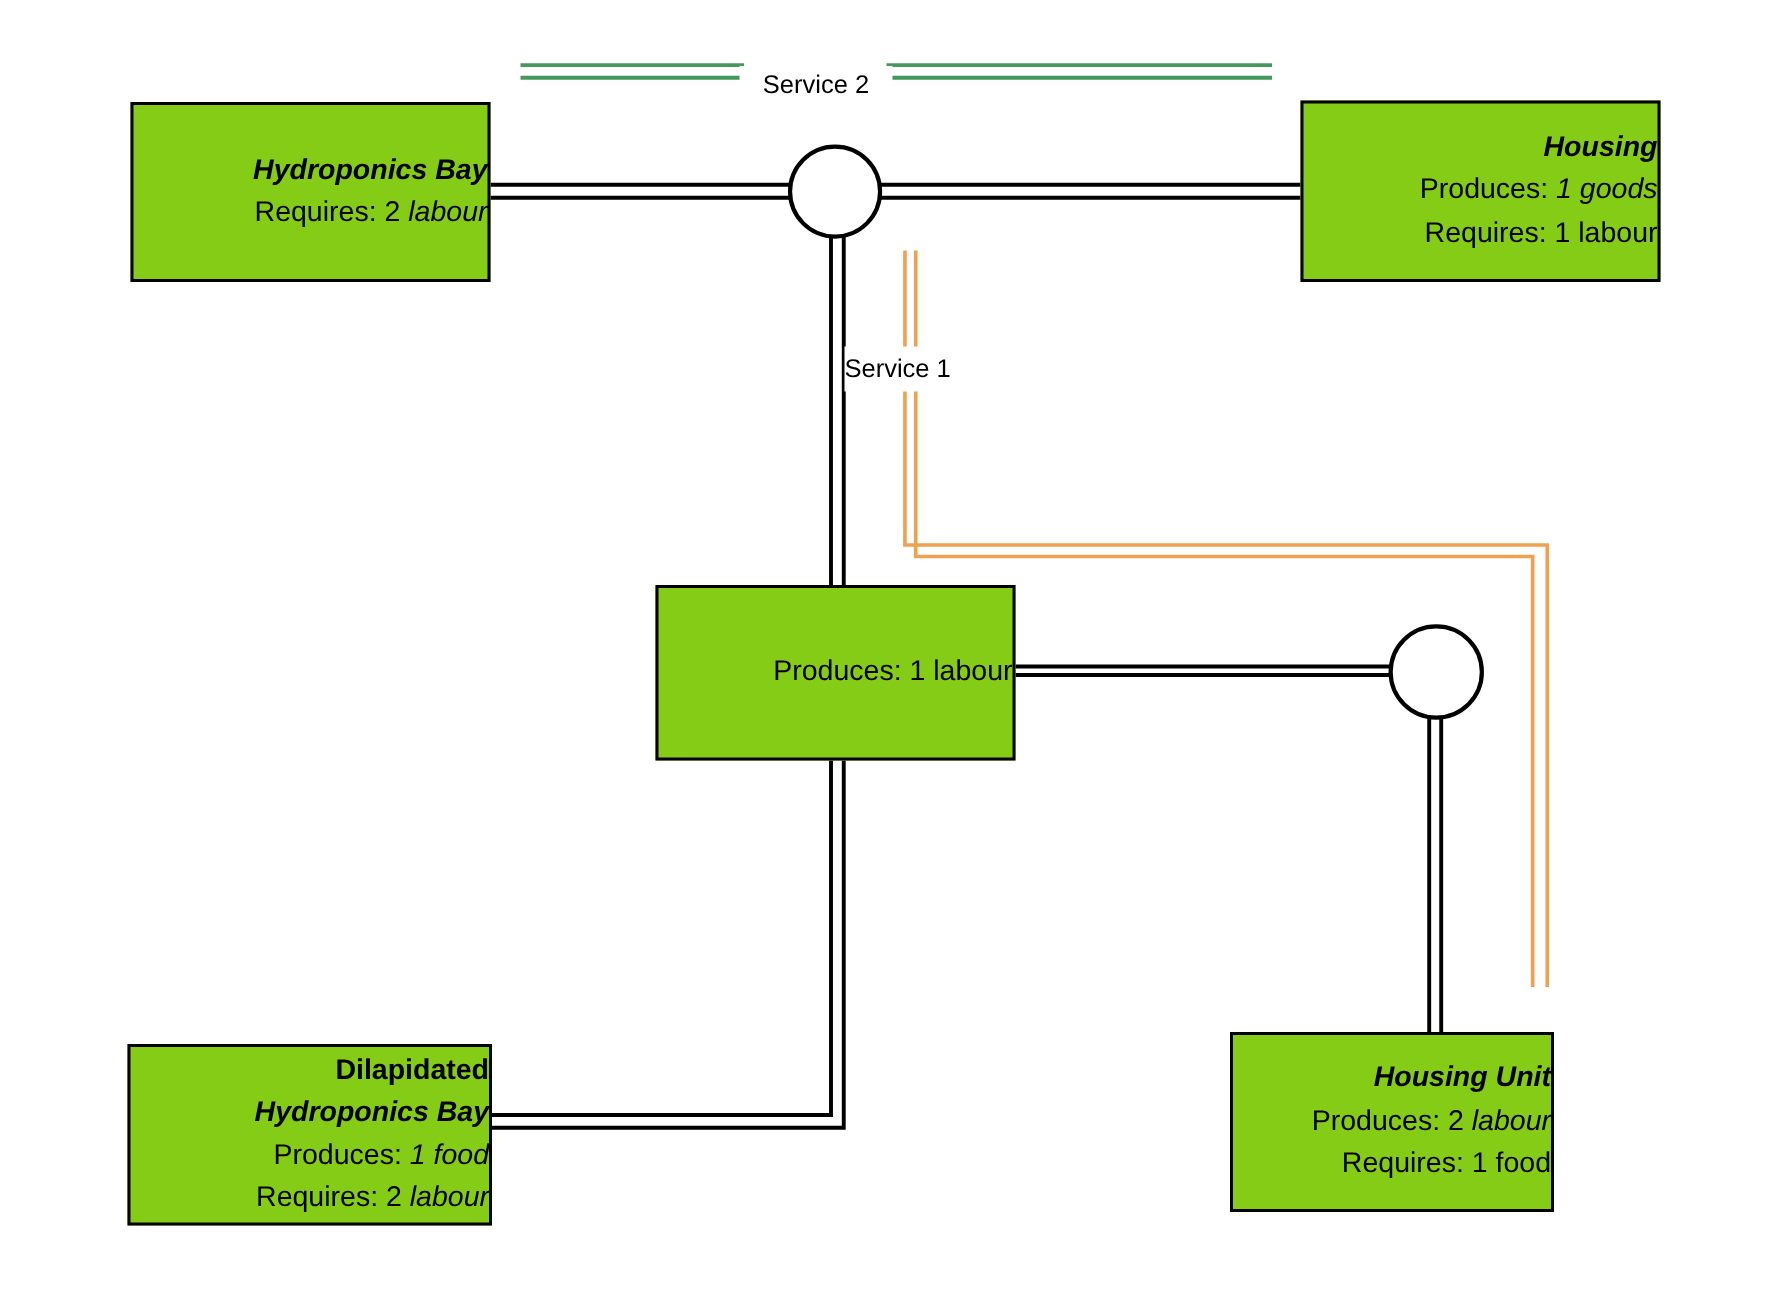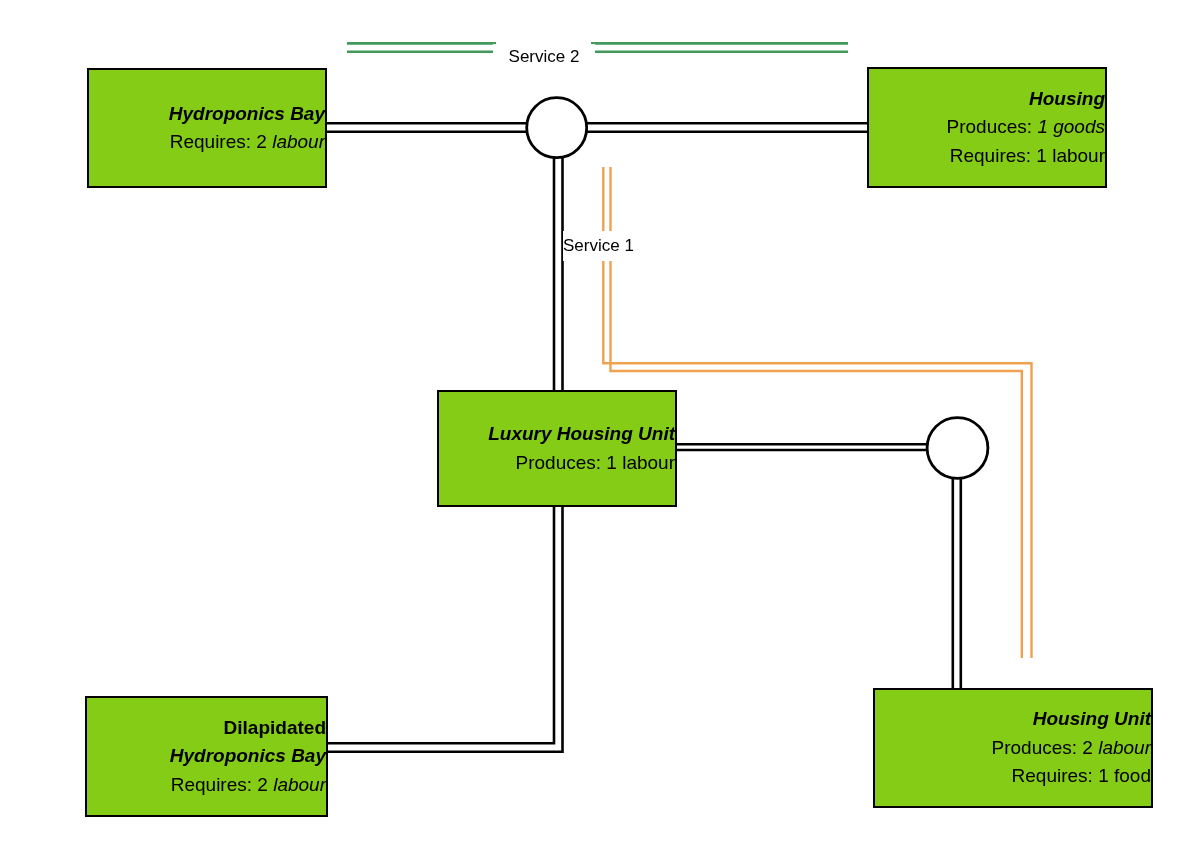--- a/index.html
+++ b/index.html
@@ -86,40 +86,40 @@
     <div>
       <span>Produces: </span><span class="it">1 goods</span>
     </div>
     <div>
       <span>Requires: 1 labour</span><span class="it"></span>
     </div>
   </div>
 
   <div class="node" style="left:437px;top:390px;width:240px;height:117px">
     <div>
-      <span class="bi">Luxury Housing Unit</span>
-    </div>
-    <div>
       <span>Produces: 1 labour</span><span class="it"></span>
     </div>
   </div>
 
   <div class="node" style="left:85px;top:696px;width:243px;height:121px">
     <div>
       <span class="b">Dilapidated</span>
     </div>
     <div>
       <span class="bi">Hydroponics Bay</span>
     </div>
     <div>
+      <span>Produces: </span><span class="it">1 food</span>
+    </div>
+    <div>
       <span>Requires: 2 </span><span class="it">labour</span>
     </div>
   </div>
 
-  <div class="node" style="left:873px;top:688px;width:280px;height:120px">
+  <div class="node" style="left:820px;top:688px;width:216px;height:120px">
     <div>
       <span class="bi">Housing Unit</span>
     </div>
     <div>
       <span>Produces: 2 </span><span class="it">labour</span>
     </div>
     <div>
       <span>Requires: 1 food</span><span class="it"></span>
     </div>
   </div>

